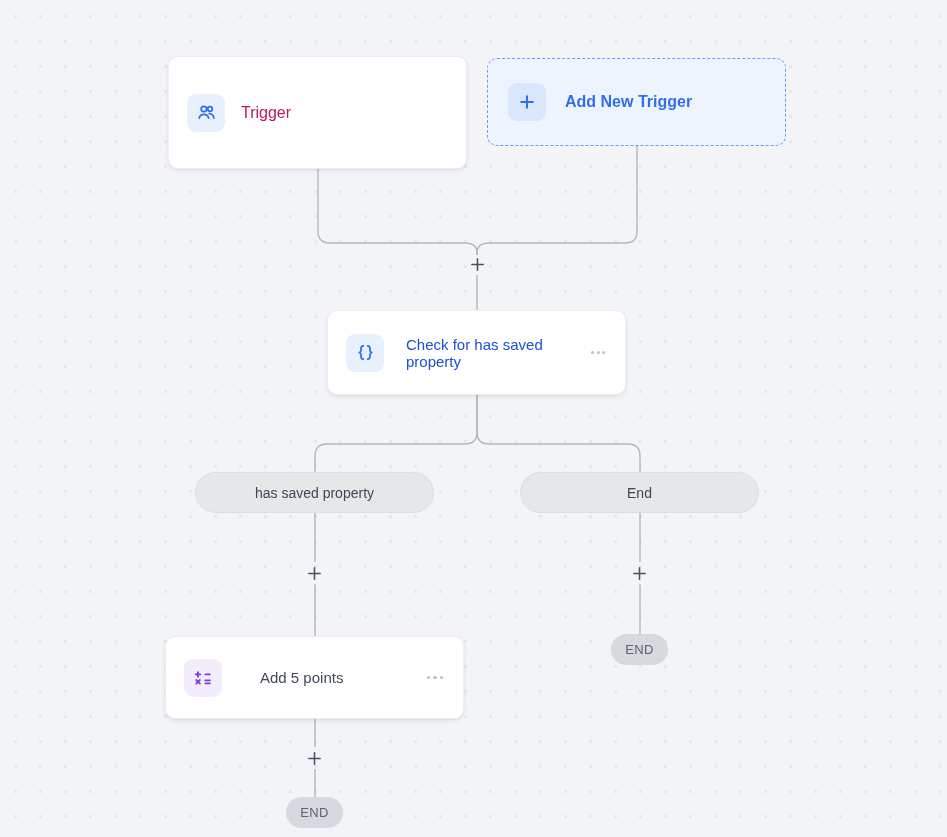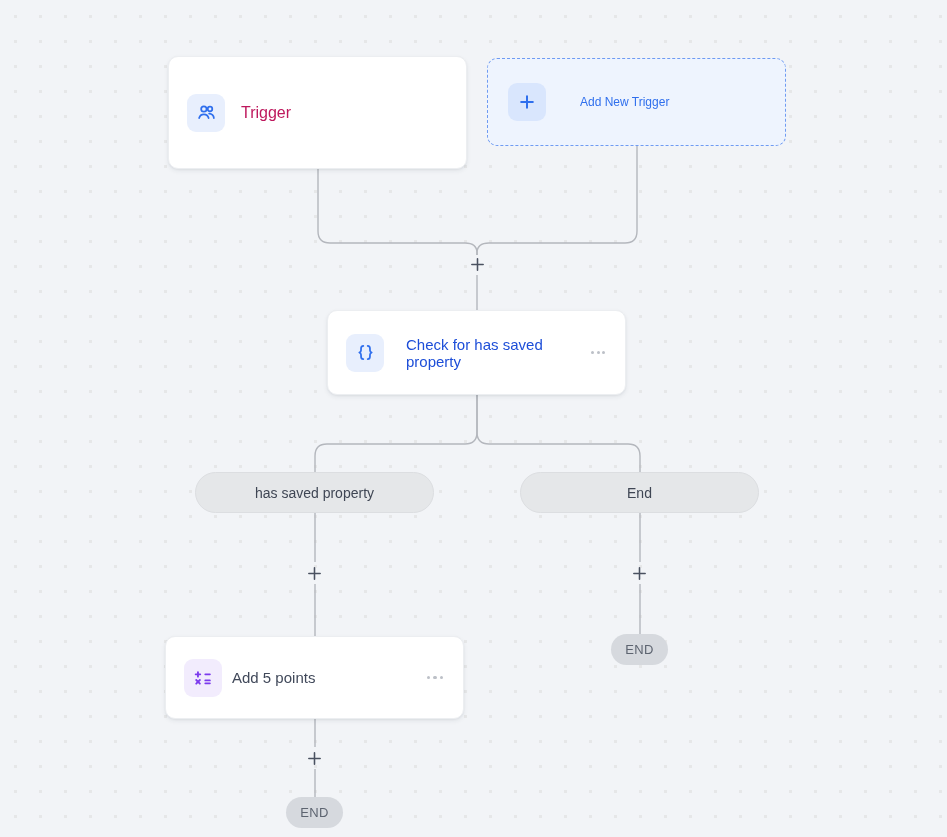--- a/index.html
+++ b/index.html
@@ -99,24 +99,24 @@
     background: #eef4fe;
     border: 1.6px dashed #6f9bf2;
     border-radius: 10px;
     display: flex;
     align-items: center;
     padding: 0 20px;
     cursor: pointer;
   }
   #node-add-trigger .icon-tile { background: #d9e6fd; }
   .add-trigger-label {
-    margin-left: 34px;
+    margin-left: 19px;
     color: #2f6fed;
-    font-size: 12px;
-    font-weight: 400;
+    font-size: 16px;
+    font-weight: 700;
   }
 
   
   #node-condition {
     left: 327px;
     top: 310px;
     width: 299px;
     height: 85px;
   }
   .cond-label {
@@ -126,21 +126,21 @@
   }
 
   
   #node-action {
     left: 165px;
     top: 636px;
     width: 299px;
     height: 83px;
   }
   .action-label {
-    margin-left: 10px;
+    margin-left: 38px;
     color: #41495a;
     font-size: 15px;
     flex: 1;
   }
 
   
   .ellipsis {
     display: flex;
     align-items: center;
     gap: 3px;

